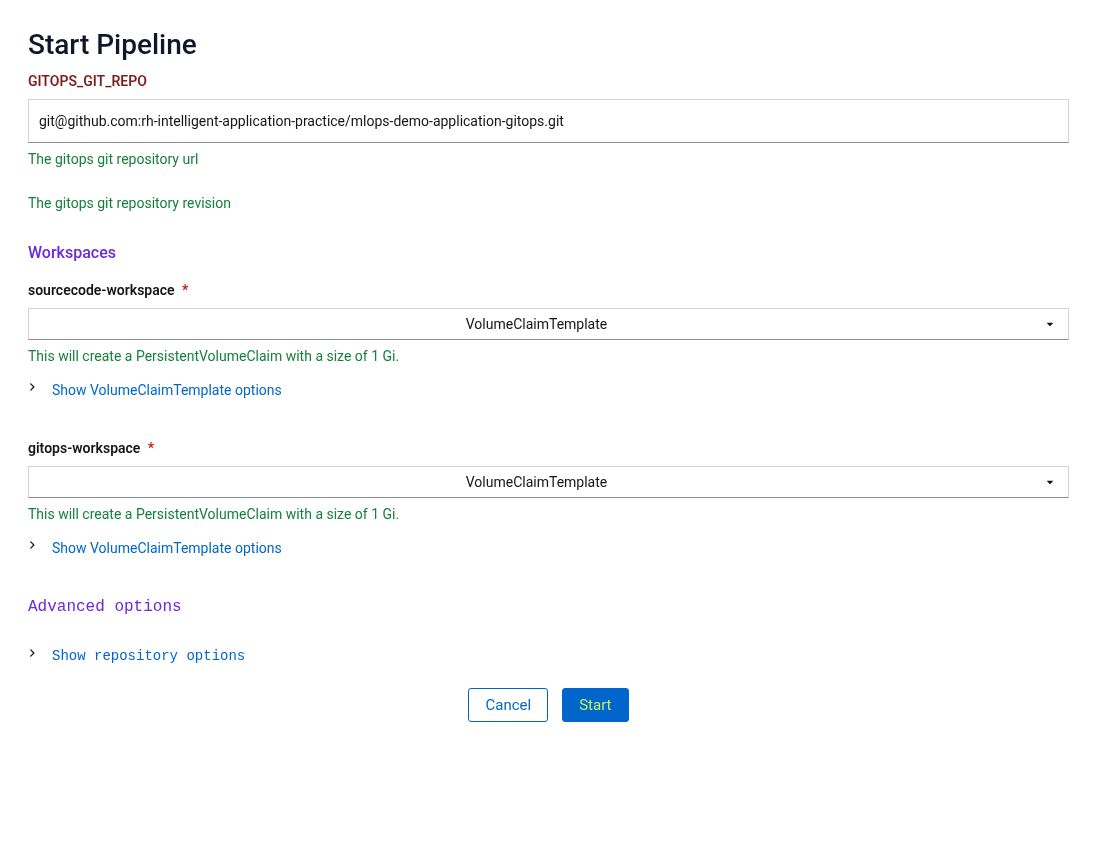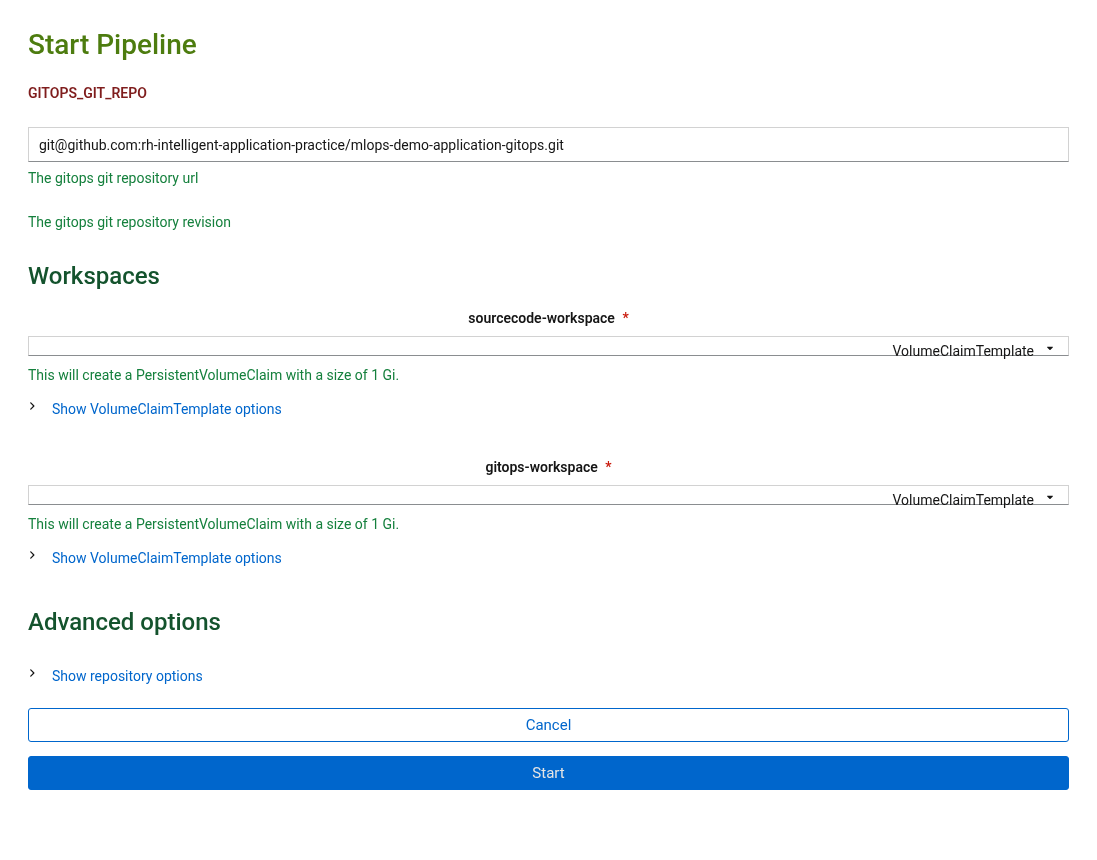--- a/index.html
+++ b/index.html
@@ -10,89 +10,87 @@
     body {
       font-family: -apple-system, BlinkMacSystemFont, "Segoe UI", Roboto, "Helvetica Neue", Arial, sans-serif;
       color: #151515;
       background: #fff;
       padding: 28px;
       font-size: 14px;
     }
     h1 {
       font-size: 28px;
       font-weight: 500;
-      margin-bottom: 24px;
-      color: #4d7c0f;
+      margin-bottom: 12px;
+      color: #0f172a;
     }
     h2 {
-      font-size: 24px;
+      font-size: 16px;
       font-weight: 500;
       margin-top: 32px;
       margin-bottom: 20px;
-      color: #14532d;
+      color: #6d28d9;
     }
     .form-group {
       margin-bottom: 28px;
     }
     .form-label {
       display: block;
       font-size: 14px;
       font-weight: 600;
       margin-bottom: 10px;
       color: #7f1d1d;
     }
     .workspace-label {
       display: block;
       font-size: 14px;
       font-weight: 600;
       margin-bottom: 10px;
       color: #151515;
-      text-align: center;
     }
     .required-asterisk {
       color: #c9190b;
       margin-left: 4px;
       font-weight: 600;
     }
     .text-input {
       width: 100%;
       padding: 6px 10px;
       font-size: 14px;
       border: 1px solid #d2d2d2;
       border-bottom: 1px solid #8a8d90;
       background: #fff;
       color: #151515;
-      height: 35px;
-      font-family: inherit;
-      margin-top: 16px;
+      height: 44px;
+      font-family: inherit;
     }
     .help-text {
       font-size: 14px;
       color: #15803d;
       margin-top: 8px;
     }
     .select-wrapper {
       position: relative;
       width: 100%;
     }
     .select-input {
       width: 100%;
       padding: 6px 34px 6px 10px;
       font-size: 14px;
       border: 1px solid #d2d2d2;
       border-bottom: 1px solid #8a8d90;
       background: #fff;
       color: #151515;
-      height: 20px;
+      height: 32px;
       cursor: pointer;
       appearance: none;
       -webkit-appearance: none;
       -moz-appearance: none;
       font-family: inherit;
-      text-align: right;
+      text-align: center;
     }
     .caret-down-icon {
       position: absolute;
       right: 14px;
       top: 50%;
       transform: translateY(-50%);
       pointer-events: none;
     }
     .caret-down-icon svg {
       width: 10px;
@@ -120,44 +118,44 @@
       fill: #151515;
     }
     .workspace-item {
       margin-bottom: 42px;
     }
     .footer {
       display: flex;
       justify-content: center;
       gap: 14px;
       margin-top: 24px;
-      flex-direction: column;
     }
     .btn {
       padding: 7px 16px;
       font-size: 15px;
       border-radius: 3px;
       cursor: pointer;
       font-family: inherit;
       border: 1px solid transparent;
     }
     .btn-secondary {
       background: #fff;
       color: #06c;
       border: 1px solid #06c;
     }
     .btn-primary {
       background: #06c;
-      color: #e5e5e5;
+      color: #bef264;
       border: 1px solid #06c;
       padding-left: 16px;
     }
     .advanced-section {
       margin-top: 36px;
       margin-bottom: 18px;
+      font-family: Liberation Mono, monospace;
     }
     .advanced-link {
       margin-top: 12px;
     }
   </style>
 </head>
 <body>
 
 <h1>Start Pipeline</h1>
 

